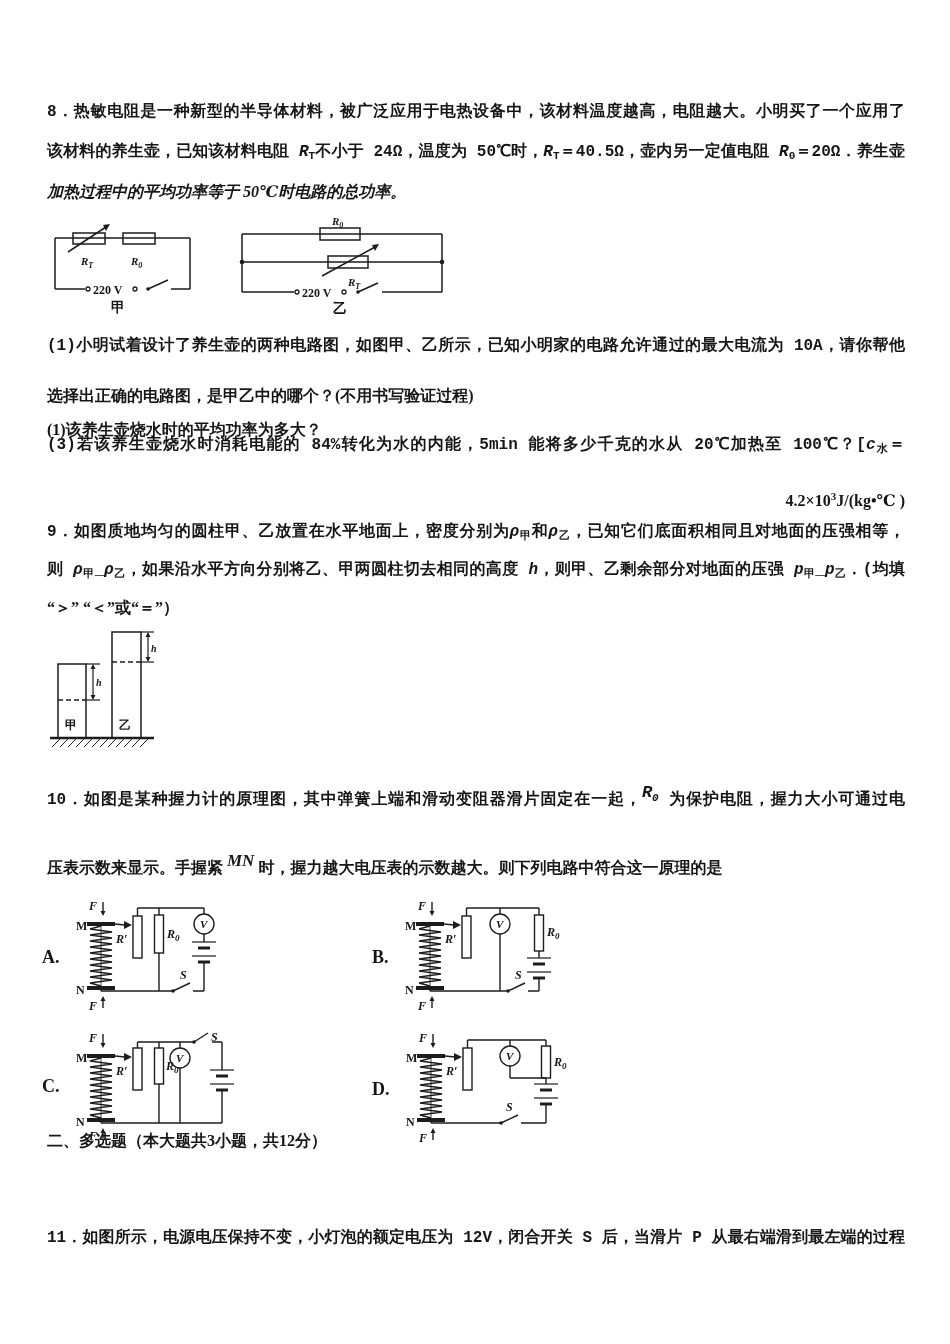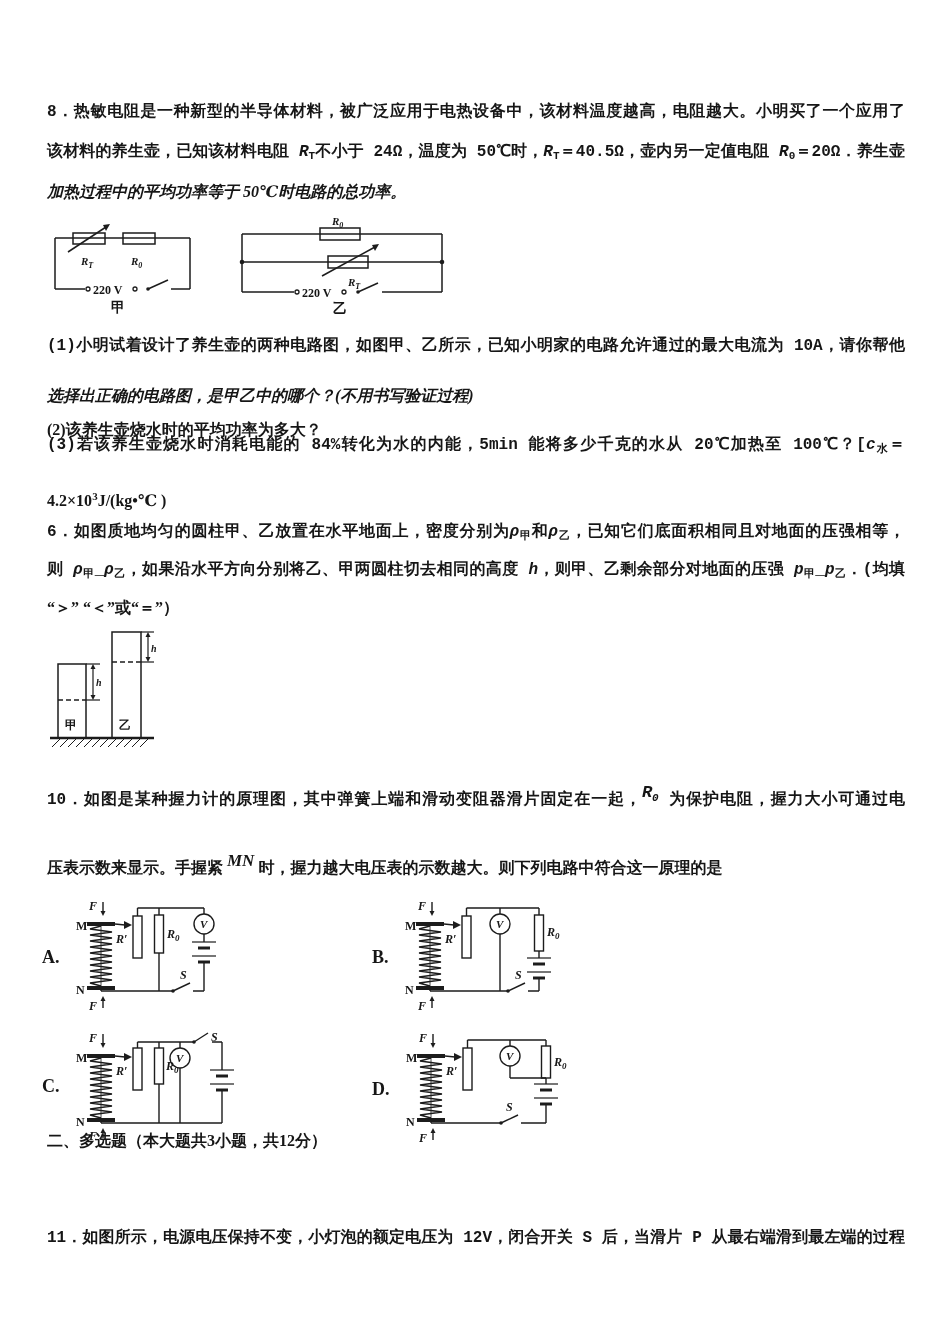--- a/index.html
+++ b/index.html
@@ -97,26 +97,26 @@
   <text x="70" y="81" font-size="12">220 V</text>
   <g stroke-width="1.5">
     <circle cx="126" cy="76" r="1.8" fill="#1c1c1c" stroke="none"></circle>
     <line x1="126" y1="76" x2="146" y2="67"></line>
   </g>
   <text x="101" y="97" font-size="14">乙</text>
 </svg>
 </div>
 
 <div class="tline just" style="top:336px;"><span class="seg-n">(1)小明试着设计了养生壶的两种电路图，如图甲、乙所示，已知小明家的电路允许通过的最大电流为 10A，请你帮他</span></div>
-<div class="tline" style="top:386px;font-style:italic;"><span class="seg-n">选择出正确的电路图，是甲乙中的哪个？(不用书写验证过程)</span></div>
-<div class="tline" style="top:420px;"><span class="seg-n">(2)该养生壶烧水时的平均功率为多大？</span></div>
+<div class="tline" style="top:386px;"><span class="seg-n">选择出正确的电路图，是甲乙中的哪个？(不用书写验证过程)</span></div>
+<div class="tline" style="top:420px;"><span class="seg-n">(1)该养生壶烧水时的平均功率为多大？</span></div>
 <div class="tline just" style="top:435px;"><span class="seg-n">(3)若该养生壶烧水时消耗电能的 84%转化为水的内能，5min 能将多少千克的水从 20℃加热至 100℃？[</span><span class="seg-i">c</span><span class="seg-s">水</span><span class="seg-n">＝</span></div>
-<div class="tline" style="top:486px;"><span class="seg-n">4.2×10</span><span class="seg-p">3</span><span class="seg-n">J/(kg•℃ )</span></div>
-
-<div class="tline just" style="top:522px;"><span class="seg-n">6．如图质地均匀的圆柱甲、乙放置在水平地面上，密度分别为</span><span class="seg-i">ρ</span><span class="seg-s">甲</span><span class="seg-n">和</span><span class="seg-i">ρ</span><span class="seg-s">乙</span><span class="seg-n">，已知它们底面积相同且对地面的压强相等，</span></div>
+<div class="tline" style="top:486px;text-align:right;"><span class="seg-n">4.2×10</span><span class="seg-p">3</span><span class="seg-n">J/(kg•℃ )</span></div>
+
+<div class="tline just" style="top:522px;"><span class="seg-n">9．如图质地均匀的圆柱甲、乙放置在水平地面上，密度分别为</span><span class="seg-i">ρ</span><span class="seg-s">甲</span><span class="seg-n">和</span><span class="seg-i">ρ</span><span class="seg-s">乙</span><span class="seg-n">，已知它们底面积相同且对地面的压强相等，</span></div>
 <div class="tline just" style="top:560px;"><span class="seg-n">则 </span><span class="seg-i">ρ</span><span class="seg-s">甲</span><span class="seg-n">_</span><span class="seg-i">ρ</span><span class="seg-s">乙</span><span class="seg-n">，如果沿水平方向分别将乙、甲两圆柱切去相同的高度 </span><span class="seg-i">h</span><span class="seg-n">，则甲、乙剩余部分对地面的压强 </span><span class="seg-i">p</span><span class="seg-s">甲</span><span class="seg-n">_</span><span class="seg-i">p</span><span class="seg-s">乙</span><span class="seg-n">．(均填</span></div>
 <div class="tline" style="top:598px;"><span class="seg-n">“＞” “＜”或“＝”）</span></div>
 
 <div class="fig" style="left:48px;top:628px;">
 <svg width="112" height="122" viewBox="0 0 112 122">
   <g stroke-width="1.5">
     <rect class="box" x="10" y="36" width="28" height="74"></rect>
     <line x1="10" y1="72" x2="38" y2="72" stroke-dasharray="5,3"></line>
   </g>
   <g stroke-width="1.2">

